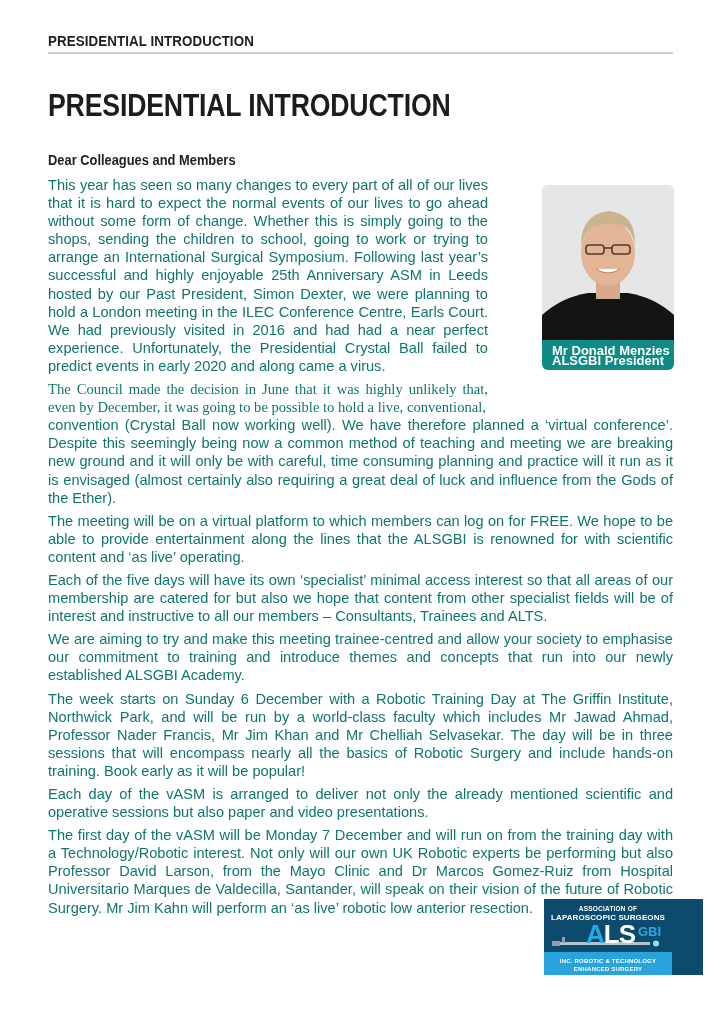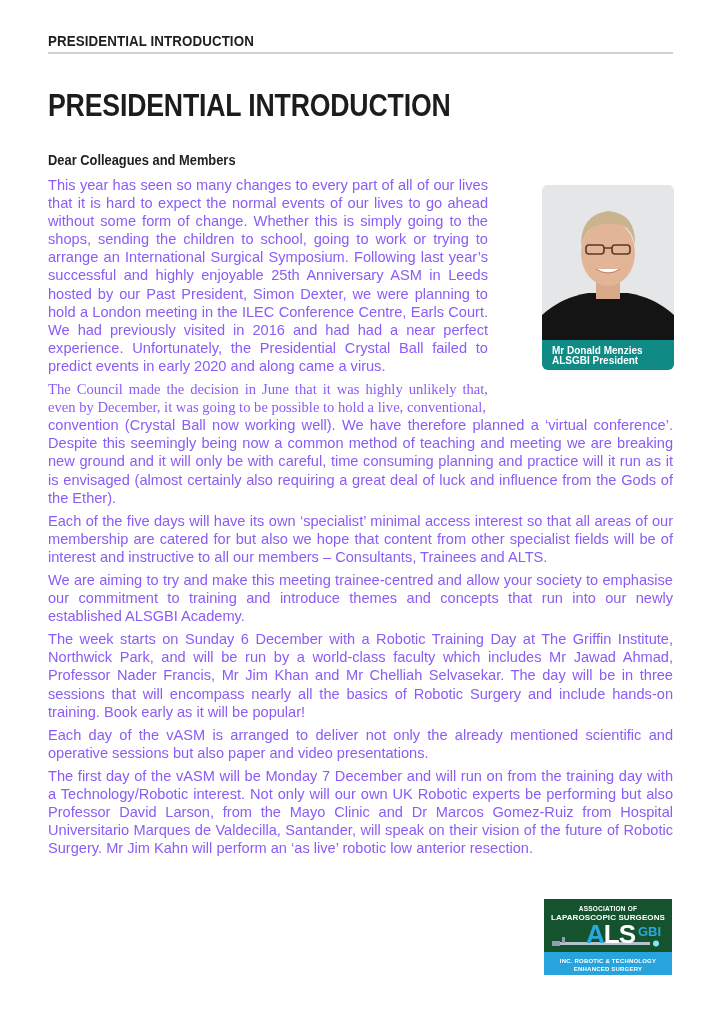--- a/index.html
+++ b/index.html
@@ -5,30 +5,30 @@
     html, body { margin: 0; padding: 0; background: #ffffff; }
     body { width: 722px; height: 1024px; position: relative; overflow: hidden;
       font-family: "Liberation Sans", "DejaVu Sans", sans-serif; color: #2a2a2a; }
     .running-head { position: absolute; left: 48px; top: 33px; font-size: 14.5px; font-weight: bold;
       letter-spacing: 0.1px; color: #1e1e1e; transform: scaleX(0.92); transform-origin: left top; }
     .head-rule { position: absolute; left: 48px; top: 52px; width: 625px; height: 2px; background: #cfcfcf; }
     .page-title { position: absolute; left: 48px; top: 88px; font-size: 31px; font-weight: bold;
       color: #1c1c1c; margin: 0; letter-spacing: -0.2px; transform: scaleX(0.86); transform-origin: left top; white-space: nowrap; }
     .salutation { position: absolute; left: 48px; top: 152px; font-size: 14px; font-weight: bold; color: #1f1f1f;
       transform: scaleX(0.92); transform-origin: left top; white-space: nowrap; }
-    .body-text { position: absolute; left: 48px; top: 176px; width: 625px; font-size: 14.6px; line-height: 18.1px; color: #8b5cf6; }
+    .body-text { position: absolute; left: 48px; top: 176px; width: 625px; font-size: 14.6px; line-height: 18.1px; color: #0f766e; }
     .body-text p { margin: 0 0 5px 0; text-align: justify; }
     .narrow { width: 440px; }
     .narrow2 { width: 440px; font-family: Liberation Serif, serif; }
     .portrait { position: absolute; left: 542px; top: 185px; width: 132px; height: 185px; border-radius: 6px;
       overflow: hidden; background: #e6e8ea; }
     .portrait svg { display: block; }
     .caption { position: absolute; left: 0; bottom: 0; width: 132px; height: 30px; background: #0f8a85;
-      color: #ffffff; font-size: 10px; font-weight: bold; line-height: 10px; padding: 6px 0 0 10px; box-sizing: border-box; }
-    .logo { position: absolute; left: 544px; top: 899px; width: 128px; height: 76px; background: #14532d; overflow: hidden; }
+      color: #ffffff; font-size: 13px; font-weight: bold; line-height: 10px; padding: 6px 0 0 10px; box-sizing: border-box; }
+    .logo { position: absolute; left: 544px; top: 899px; width: 128px; height: 76px; background: #0c4a6e; overflow: hidden; padding-left: 31px; }
     .logo-top1 { position: absolute; left: 0; width: 128px; top: 6px; text-align: center; color: #fff; font-size: 6.5px; font-weight: bold; letter-spacing: 0.2px; }
     .logo-top2 { position: absolute; left: 0; width: 128px; top: 14px; text-align: center; color: #fff; font-size: 8px; font-weight: bold; letter-spacing: 0.1px; }
     .logo-als { position: absolute; left: 42px; top: 20px; color: #fff; font-size: 26px; font-weight: bold; letter-spacing: -1px; }
     .logo-als .a { color: #29a8e0; }
     .logo-gbi { position: absolute; left: 94px; top: 25px; color: #29a8e0; font-size: 13px; font-weight: bold; }
     .logo-bar { position: absolute; left: 0; bottom: 0; width: 128px; height: 23px; background: #29a3dc; }
     .logo-bot1, .logo-bot2 { position: absolute; left: 0; width: 128px; text-align: center; color: #fff; font-size: 6px; font-weight: bold; letter-spacing: 0.2px; }
     .logo-bot1 { bottom: 11px; } .logo-bot2 { bottom: 3px; }
     .logo-instr { position: absolute; left: 8px; top: 38px; }
   </style>
@@ -39,20 +39,21 @@
 <div class="head-rule"></div>
 
 <h1 class="page-title">PRESIDENTIAL INTRODUCTION</h1>
 
 <div class="salutation">Dear Colleagues and Members</div>
 
 <div class="body-text">
   <p class="narrow">This year has seen so many changes to every part of all of our lives that it is hard to expect the normal events of our lives to go ahead without some form of change. Whether this is simply going to the shops, sending the children to school, going to work or trying to arrange an International Surgical Symposium. Following last year’s successful and highly enjoyable 25th Anniversary ASM in Leeds hosted by our Past President, Simon Dexter, we were planning to hold a London meeting in the ILEC Conference Centre, Earls Court. We had previously visited in 2016 and had had a near perfect experience. Unfortunately, the Presidential Crystal Ball failed to predict events in early 2020 and along came a virus.</p>
   <p class="narrow2" style="margin-bottom:0">The Council made the decision in June that it was highly unlikely that, even by December, it was going to be possible to hold a live, conventional,</p>
   <p>convention (Crystal Ball now working well). We have therefore planned a ‘virtual conference’. Despite this seemingly being now a common method of teaching and meeting we are breaking new ground and it will only be with careful, time consuming planning and practice will it run as it is envisaged (almost certainly also requiring a great deal of luck and influence from the Gods of the Ether).</p>
+  <p>The meeting will be on a virtual platform to which members can log on for FREE. We hope to be able to provide entertainment along the lines that the ALSGBI is renowned for with scientific content and ‘as live’ operating.</p>
   <p>Each of the five days will have its own ‘specialist’ minimal access interest so that all areas of our membership are catered for but also we hope that content from other specialist fields will be of interest and instructive to all our members – Consultants, Trainees and ALTS.</p>
   <p>We are aiming to try and make this meeting trainee-centred and allow your society to emphasise our commitment to training and introduce themes and concepts that run into our newly established ALSGBI Academy.</p>
   <p>The week starts on Sunday 6 December with a Robotic Training Day at The Griffin Institute, Northwick Park, and will be run by a world-class faculty which includes Mr Jawad Ahmad, Professor Nader Francis, Mr Jim Khan and Mr Chelliah Selvasekar. The day will be in three sessions that will encompass nearly all the basics of Robotic Surgery and include hands-on training. Book early as it will be popular!</p>
   <p>Each day of the vASM is arranged to deliver not only the already mentioned scientific and operative sessions but also paper and video presentations.</p>
   <p>The first day of the vASM will be Monday 7 December and will run on from the training day with a Technology/Robotic interest. Not only will our own UK Robotic experts be performing but also Professor David Larson, from the Mayo Clinic and Dr Marcos Gomez-Ruiz from Hospital Universitario Marques de Valdecilla, Santander, will speak on their vision of the future of Robotic Surgery. Mr Jim Kahn will perform an ‘as live’ robotic low anterior resection.</p>
 </div>
 
 <div class="portrait">
   <svg width="132" height="155" viewBox="0 0 132 155">
     <rect width="132" height="155" fill="#e4e6e8"></rect>

